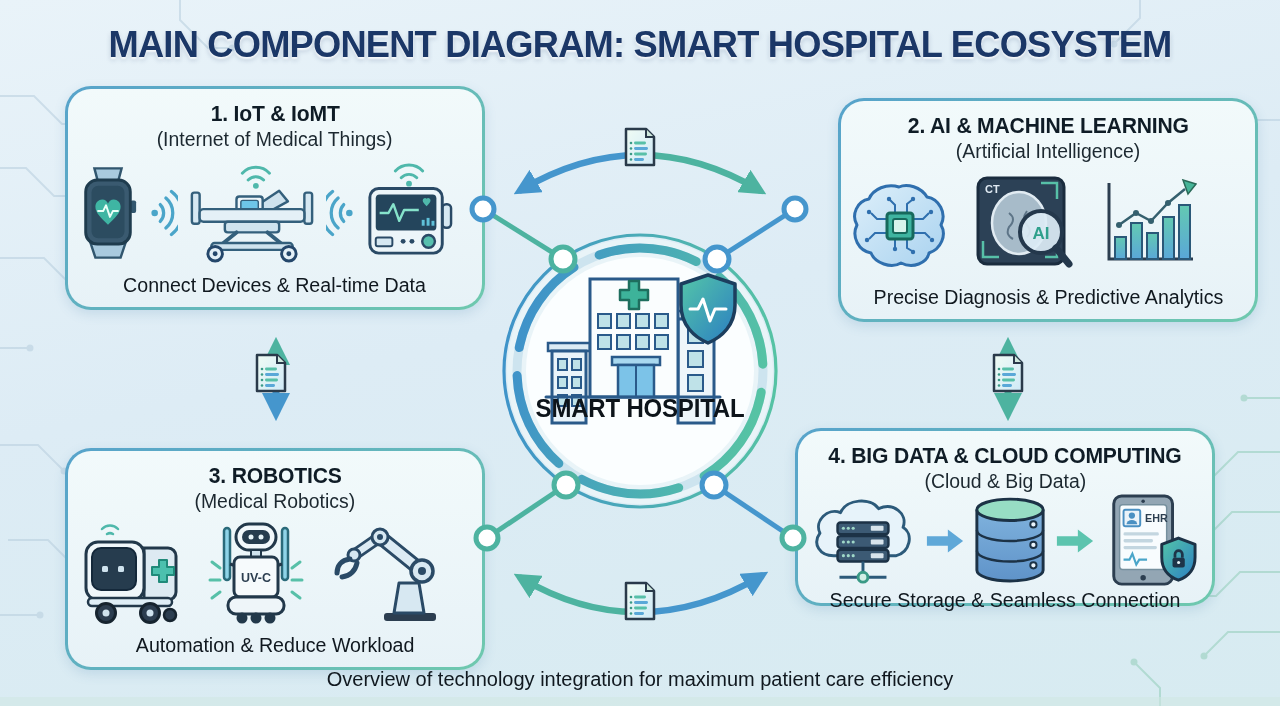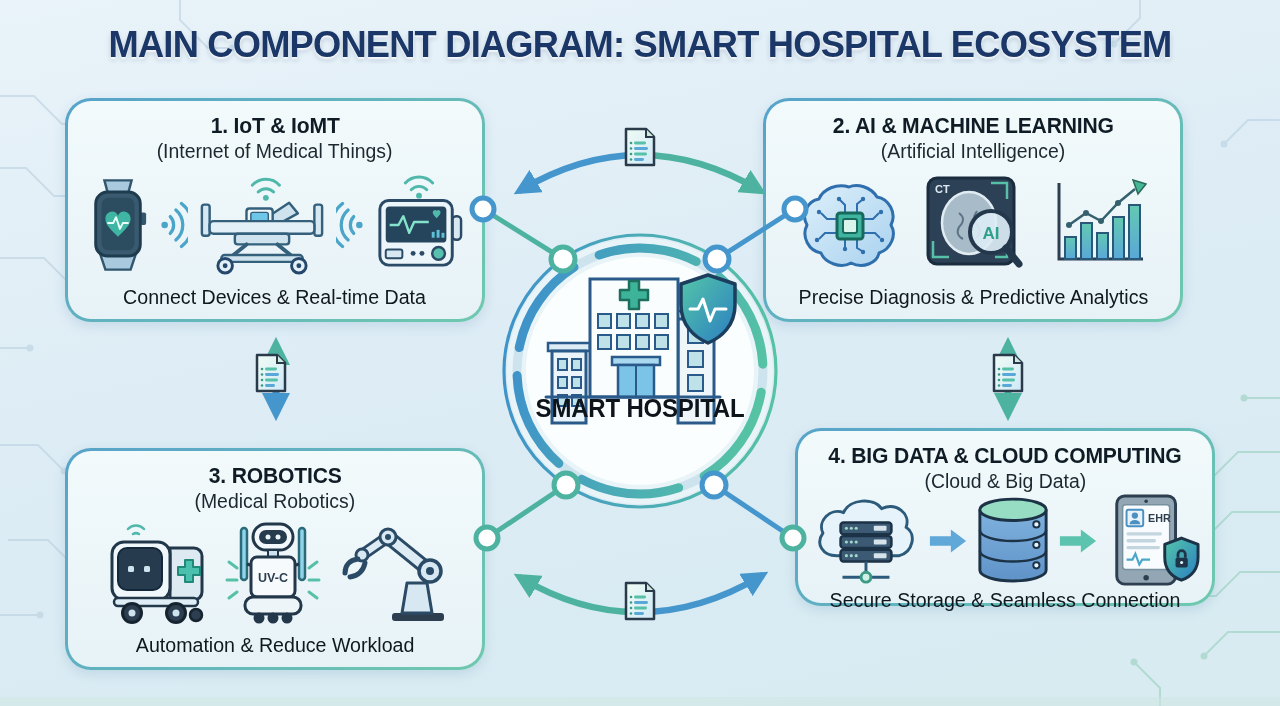--- a/index.html
+++ b/index.html
@@ -20,25 +20,25 @@
             font-size:25px;font-weight:700;color:#0d141a;letter-spacing:-0.2px;transform:scaleX(.96);}
   .qbox{position:absolute;z-index:2;width:420px;box-sizing:border-box;
         border:3.5px solid transparent;border-radius:26px;
         background:linear-gradient(180deg,#f2fafb,#e7f2f7) padding-box,
                    linear-gradient(135deg,#57a3cb,#6fc9ae) border-box;
         box-shadow:0 4px 12px rgba(70,130,170,.18);
         display:flex;flex-direction:column;align-items:center;padding:10px 8px 8px;}
   .qbox h2{margin:2px 0 0;font-size:22px;font-weight:700;color:#0f1c26;
            letter-spacing:-0.2px;transform:scaleX(.96);white-space:nowrap;}
   .sub{font-size:20px;color:#1c2830;margin-top:1px;transform:scaleX(.97);white-space:nowrap;}
-  .icons{flex:1;display:flex;align-items:center;justify-content:center;gap:10px;width:100%;}
+  .icons{flex:1;display:flex;align-items:center;gap:10px;width:100%;}
   .cap{font-size:20px;font-weight:500;color:#10181f;margin-bottom:2px;
        transform:scaleX(.98);white-space:nowrap;}
-  #box-iot{left:65px;top:98px;height:224px}
-  #box-ai{left:763px;top:98px;height:224px}
+  #box-iot{left:65px;top:86px;height:224px}
+  #box-ai{left:838px;top:98px;height:224px}
   #box-robotics{left:65px;top:448px;height:222px}
   #box-bigdata{left:795px;top:428px;height:178px}
   .svgtext{font-family:"Liberation Sans",sans-serif;font-weight:700;}
 </style>
 </head>
 <body>
 
 <div class="stage">
 
   <svg class="bg-svg" width="1280" height="706">
@@ -230,21 +230,21 @@
           </g>
         <polygon points="82,1 95,5 87,15" fill="#46b598" stroke="#2a6a58" stroke-width="1.5"></polygon>
       </svg>
     </div>
     <div class="cap">Precise Diagnosis &amp; Predictive Analytics</div>
   </section>
 
   <section class="qbox" id="box-robotics">
     <h2>3. ROBOTICS</h2>
     <div class="sub">(Medical Robotics)</div>
-    <div class="icons" style="gap:13px">
+    <div class="icons" style="gap:22px">
       <svg width="108" height="100" viewBox="0 0 108 100">
         <g fill="none" stroke="#4fb8ab" stroke-width="2.5" stroke-linecap="round">
           <path d="M26,5 a11,11 0 0 1 16,0"></path>
             <path d="M31,10 a6,6 0 0 1 6,0"></path>
         </g>
         <path d="M68,24 h24 a8,8 0 0 1 8,8 v36 a8,8 0 0 1 -8,8 h-24 z" fill="#ddeaf2" stroke="#22384a" stroke-width="3"></path>
         <path d="M76,43 h7 v-7 h8 v7 h7 v8 h-7 v7 h-8 v-7 h-7 z" fill="#4cc0ae" stroke="#208a7a" stroke-width="2" stroke-linejoin="round"></path>
         <rect x="10" y="18" width="58" height="58" rx="12" fill="#f0f7fa" stroke="#22384a" stroke-width="3"></rect>
         <rect x="16" y="24" width="44" height="42" rx="9" fill="#263c4e" stroke="#14283a" stroke-width="2"></rect>
         <rect x="26" y="42" width="6" height="6" rx="1.5" fill="#cfe3ee"></rect>
@@ -494,13 +494,14 @@
       <circle cx="793" cy="538" r="11" fill="#ffffff" stroke="#4db3a0" stroke-width="5"></circle>
     </g>
 
     <use href="#doc-icon" x="624" y="127"></use>
     <use href="#doc-icon" x="255" y="353"></use>
     <use href="#doc-icon" x="992" y="353"></use>
     <use href="#doc-icon" x="624" y="581"></use>
   </svg>
 
   <div class="hublabel">SMART HOSPITAL</div>
+  <div class="footer">Overview of technology integration for maximum patient care efficiency</div>
 </div>
 
 </body></html>

